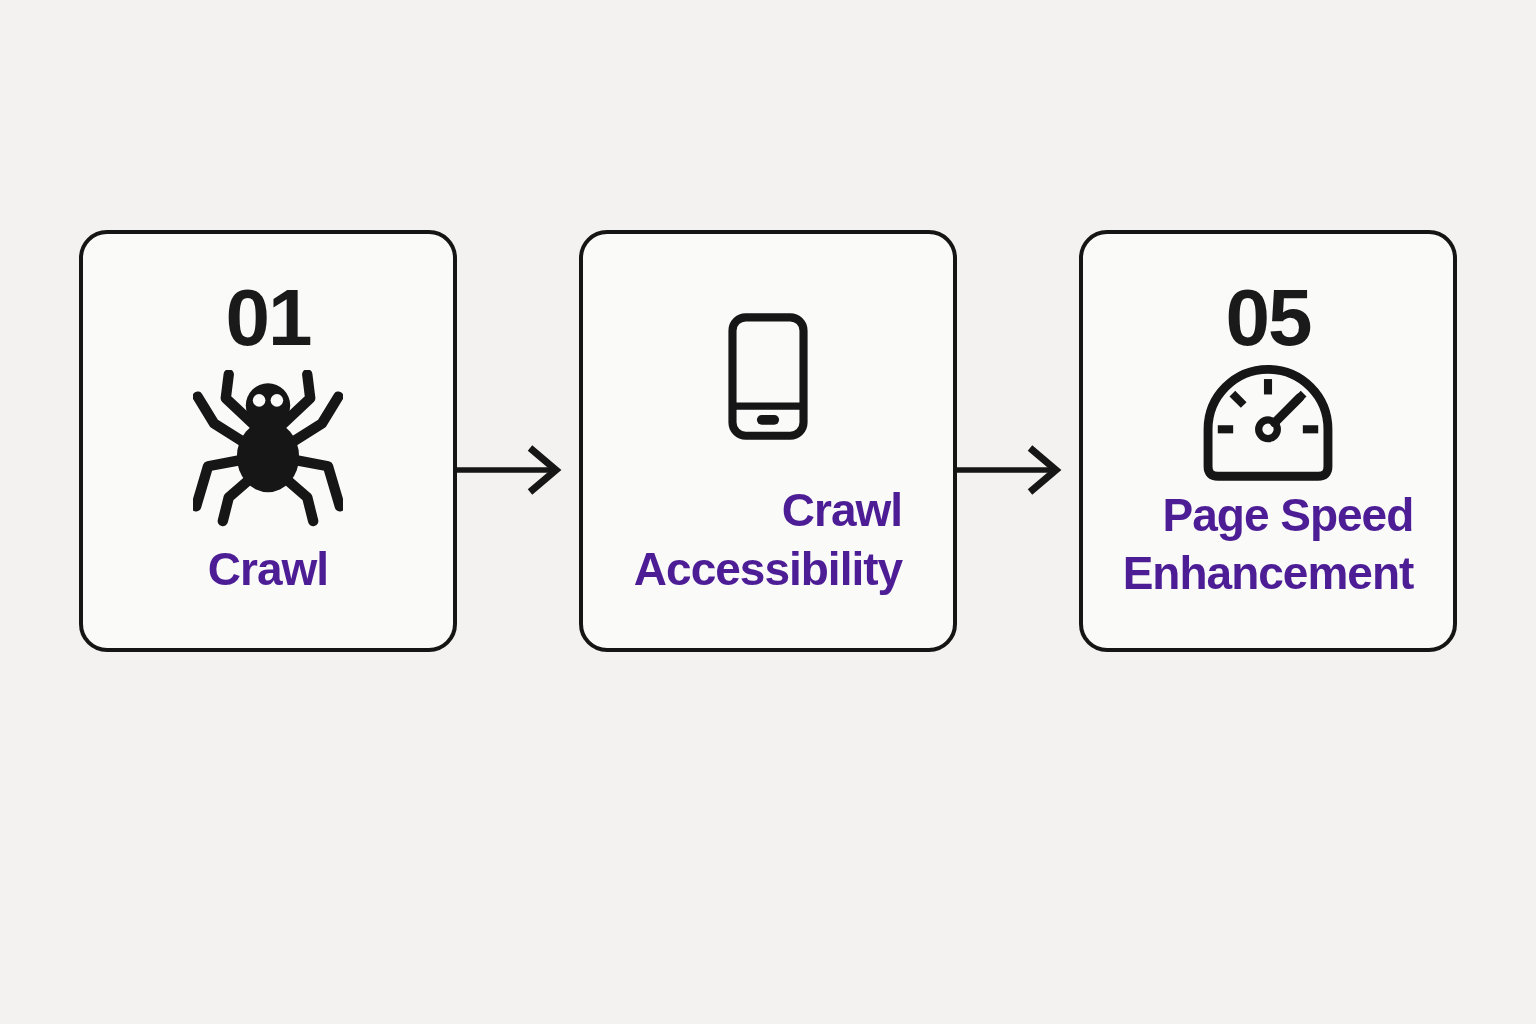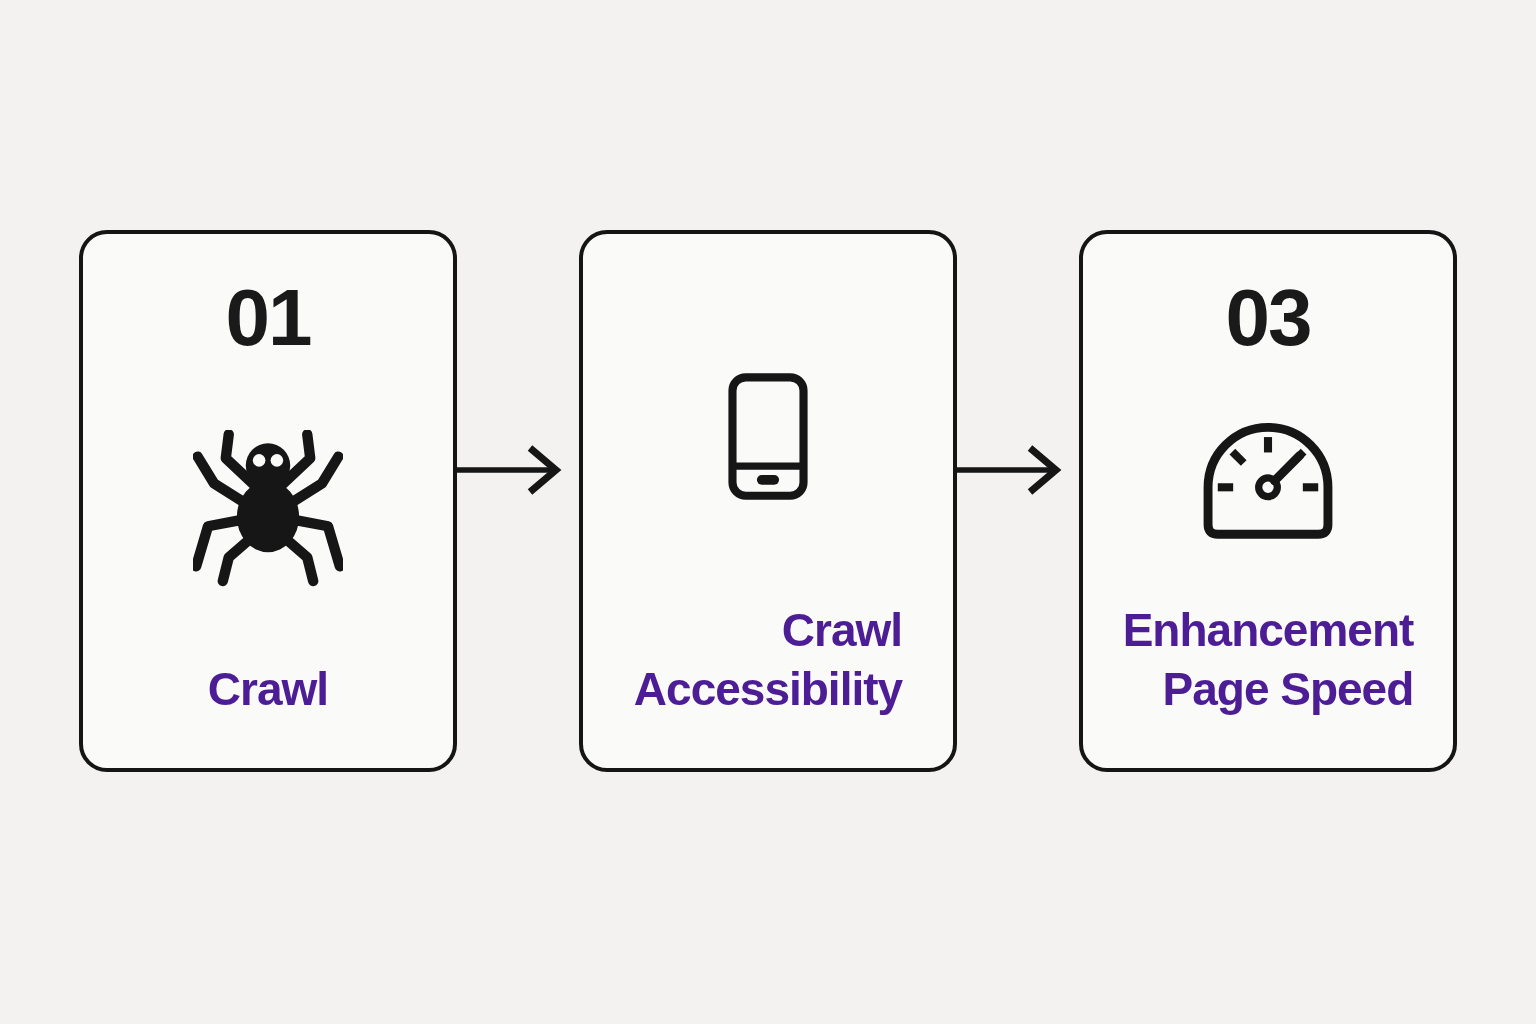--- a/index.html
+++ b/index.html
@@ -14,21 +14,21 @@
     overflow: hidden;
   }
   .flow {
     display: flex;
     justify-content: center;
     align-items: flex-start;
     padding-top: 230px;
   }
   .card {
     width: 378px;
-    height: 542px;
+    height: 422px;
     box-sizing: border-box;
     background: #fafaf9;
     border: 4px solid #151515;
     border-radius: 28px;
     display: flex;
     flex-direction: column;
     align-items: center;
     padding: 44px 14px 50px;
   }
   .num {
@@ -122,36 +122,36 @@
   <div class="connector">
     <span>
       <svg width="122" height="56" viewBox="0 0 122 56">
         <path d="M0,28 L97,28" stroke="#161616" stroke-width="5.5" fill="none"></path>
         <path d="M73,6 L99,28 L73,50" stroke="#161616" stroke-width="7" fill="none"></path>
       </svg>
     </span>
   </div>
 
   <div class="card">
-    <div class="num">03</div>
+    <div class="num">05</div>
     <div class="icon-wrap">
       <span>
         <svg width="162" height="128" viewBox="0 0 200 158">
           <path d="M 26,88 A 74,74 0 0 1 174,88 L 174,134 Q 174,146 162,146 L 38,146 Q 26,146 26,134 Z" stroke="#161616" stroke-width="11" fill="none" stroke-linejoin="round"></path>
           <g stroke="#161616" stroke-width="10">
             <line x1="38" y1="88" x2="57" y2="88"></line>
             <line x1="56" y1="44" x2="70" y2="58"></line>
             <line x1="100" y1="26" x2="100" y2="45"></line>
             <line x1="144" y1="44" x2="130" y2="58"></line>
             <line x1="162" y1="88" x2="143" y2="88"></line>
           </g>
           <line x1="108" y1="80" x2="139" y2="49" stroke="#161616" stroke-width="11" stroke-linecap="round"></line>
           <circle cx="100" cy="88" r="11.5" stroke="#161616" stroke-width="9" fill="none"></circle>
         </svg>
       </span>
     </div>
     <div class="label">
+      <div>Page Speed</div>
       <div>Enhancement</div>
-      <div>Page Speed</div>
     </div>
   </div>
 
 </div>
 
 </body></html>

